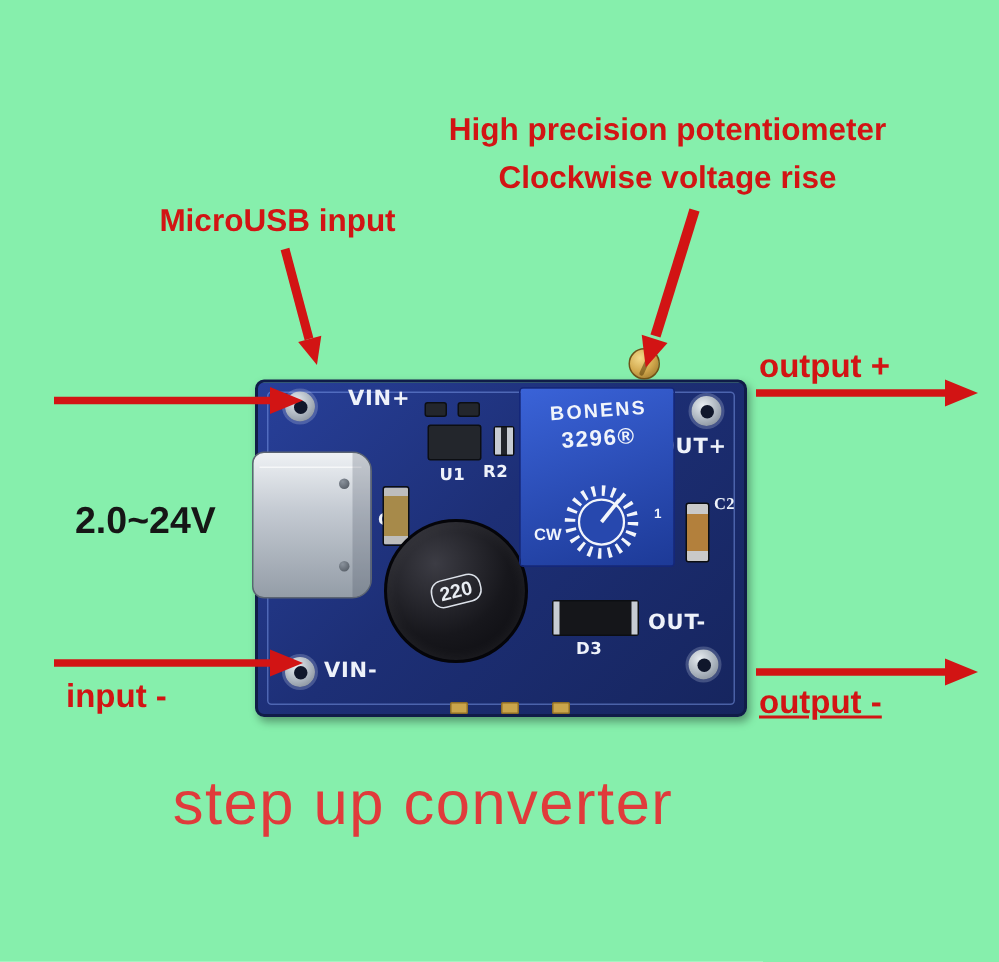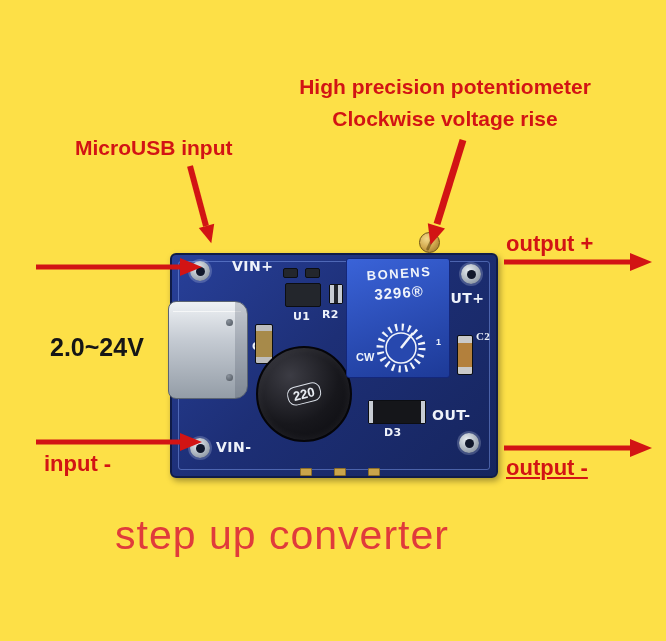--- a/index.html
+++ b/index.html
@@ -1,17 +1,17 @@
 <!DOCTYPE html>
 <html><head>
 <meta charset="utf-8">
 <style>
   * { margin:0; padding:0; box-sizing:border-box; }
   body { background:#ffffff; font-family:"Liberation Sans", sans-serif; }
-  .stage { position:relative; width:666px; height:641px; background:#fde047; overflow:hidden; }
+  .stage { position:relative; width:666px; height:641px; background:#86efac; overflow:hidden; }
   .abs { position:absolute; }
 
   .red-label { position:absolute; color:#d21414; font-weight:bold; font-size:21px; white-space:nowrap; }
   .black-label { position:absolute; color:#161616; font-weight:bold; font-size:25px; white-space:nowrap; }
   .caption { position:absolute; left:0; top:512px; width:564px; text-align:center;
              color:#e03b3b; font-size:41px; letter-spacing:1px; }
 
   .board { position:absolute; left:170px; top:253px; width:328px; height:225px;
            background:linear-gradient(135deg,#28409a 0%, #1d2f76 45%, #16255e 100%);
            border:2px solid #101c48; border-radius:6px; z-index:1;
@@ -72,21 +72,21 @@
 </head>
 <body>
 
 <div class="stage">
 
   <div class="red-label" style="left:270px; top:71px; width:350px; text-align:center; line-height:32px;">
     <div>High precision potentiometer</div>
     <div>Clockwise voltage rise</div>
   </div>
 
-  <div class="red-label" style="left:75px; top:136px; width:220px; text-align:left;">MicroUSB input</div>
+  <div class="red-label" style="left:75px; top:136px; width:220px; text-align:center;">MicroUSB input</div>
 
   <div class="black-label" style="left:50px; top:333px;">2.0~24V</div>
   <div class="red-label" style="left:44px; top:451px; font-size:22px;">input -</div>
 
   <div class="red-label" style="left:506px; top:231px; font-size:22px;">output +</div>
   <div class="red-label" style="left:506px; top:455px; font-size:22px;text-decoration:underline;">output -</div>
 
   <div class="caption">step up converter</div>
 
   <div class="board">

